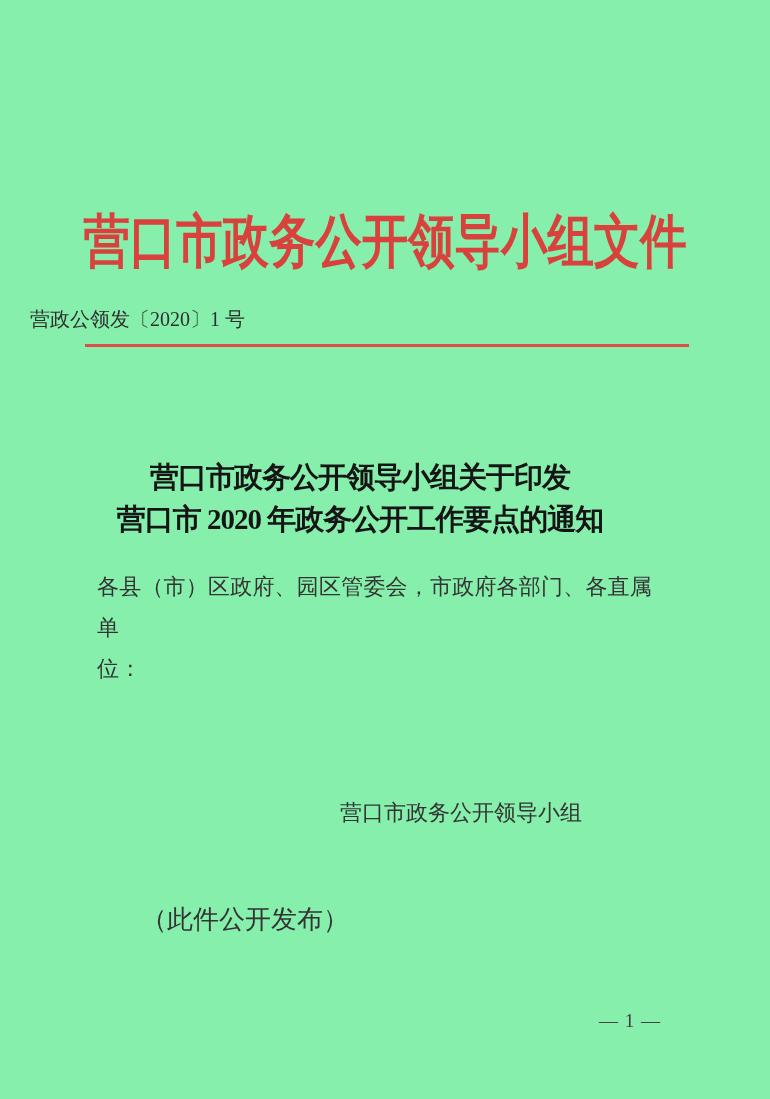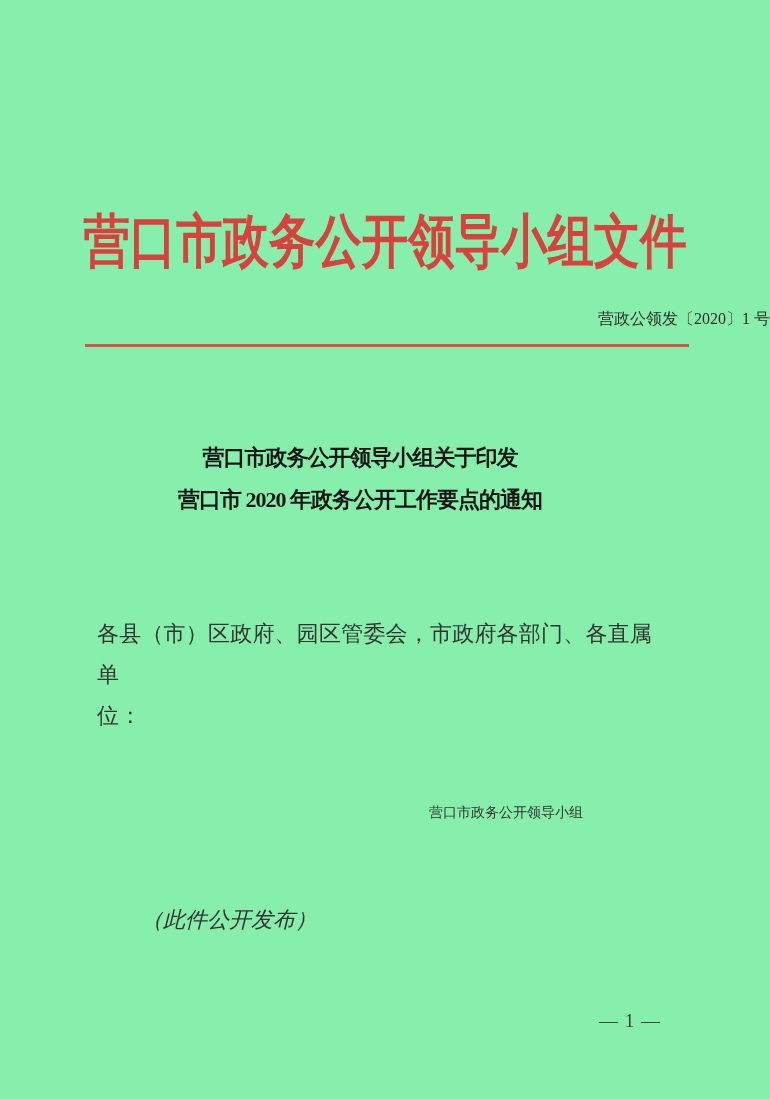--- a/index.html
+++ b/index.html
@@ -27,76 +27,75 @@
     color: #d9423c;
     transform: scaleX(0.8);
     white-space: nowrap;
     letter-spacing: 0px;
   }
   .doc-number {
     position: absolute;
     top: 303px;
     left: 0;
     right: 0;
-    text-align: right;
-    font-size: 16px;
+    text-align: left;
+    font-size: 20px;
     line-height: 32px;
     color: #2e2e2e;
+    padding-left: 30px;
   }
   .red-rule {
     position: absolute;
     top: 344px;
     left: 85px;
     width: 604px;
     height: 3px;
     background: #dd4f4a;
   }
   .notice-title {
     position: absolute;
-    top: 437px;
+    top: 456px;
     left: 0;
     right: 50px;
     text-align: center;
-    font-size: 22px;
+    font-size: 29px;
     line-height: 42px;
     font-weight: bold;
     letter-spacing: -1px;
     color: #151515;
   }
   .body-text {
     position: absolute;
     top: 566px;
     left: 97px;
     width: 566px;
     font-size: 22px;
     line-height: 41px;
     color: #333333;
     letter-spacing: 0.2px;
-    margin-top: 47px;
   }
   .body-text .para2 { margin-top: -4px; }
   .body-text .indent { text-indent: 45px; }
   .signature-block {
     position: absolute;
     top: 793px;
     left: 340px;
     width: 332px;
-    text-align: center;
-    font-size: 14px;
+    text-align: left;
+    font-size: 22px;
     line-height: 40px;
     color: #333333;
   }
   .publish-note {
     position: absolute;
     top: 903px;
     left: 141px;
-    font-size: 22px;
+    font-size: 26px;
     line-height: 34px;
     color: #333333;
-    font-style: italic;
   }
   .page-number {
     position: absolute;
     top: 1007px;
     left: 540px;
     width: 180px;
     text-align: center;
     font-size: 19px;
     line-height: 28px;
     color: #3d3d3d;

